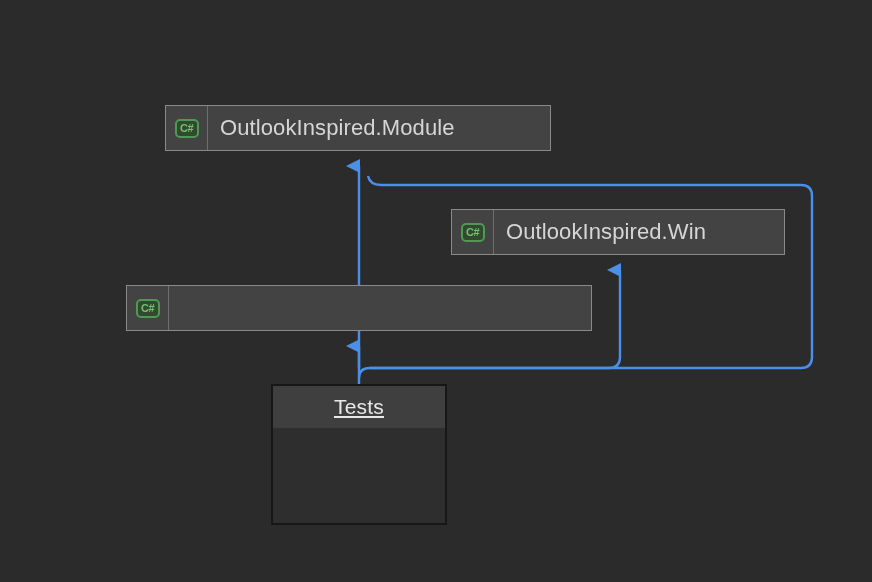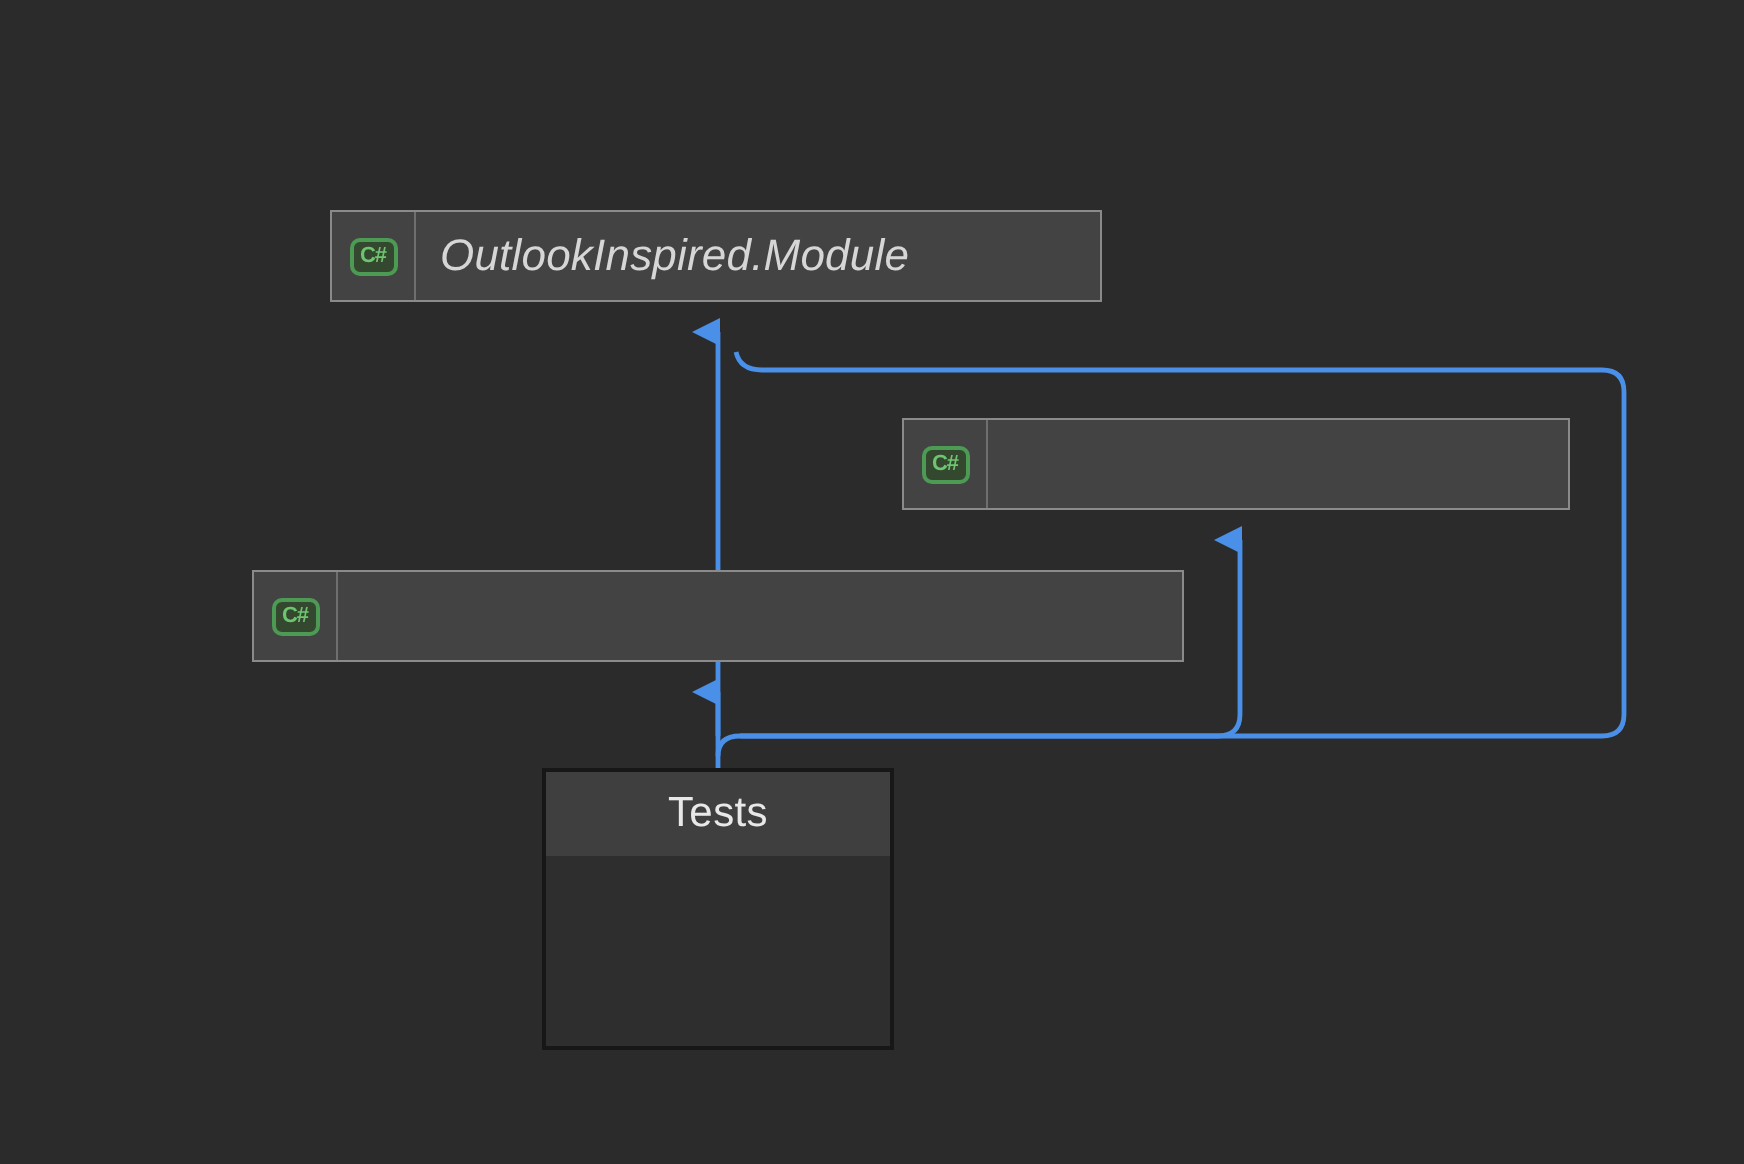--- a/index.html
+++ b/index.html
@@ -39,20 +39,21 @@
   }
   .group-header {
     height: 42px;
     line-height: 42px;
     background: #3f3f3f;
     color: #e8e8e8;
     font-size: 21px;
     text-align: center;
     letter-spacing: 0.2px;
     white-space: nowrap;
+    text-decoration: underline;
   }
   .group-body {
     background: #2e2e2e;
     height: calc(100% - 42px);
   }
   
   .proj-node {
     position: absolute;
     box-sizing: border-box;
     display: flex;
@@ -86,21 +87,20 @@
     text-align: center;
     font-family: "Liberation Sans", sans-serif;
     letter-spacing: -0.5px;
   }
   .proj-label {
     padding: 0 14px 0 12px;
     color: #d6d6d6;
     font-size: 22px;
     line-height: 44px;
     letter-spacing: 0.1px;
-    font-style: italic;
   }
 </style>
 </head>
 <body>
 
 <div id="canvas">
 
   <svg id="edges" width="872" height="582" viewBox="0 0 872 582" xmlns="http://www.w3.org/2000/svg">
     <defs>
       <marker id="arrowUp" markerWidth="14" markerHeight="14" refX="7" refY="13" orient="auto" markerUnits="userSpaceOnUse">
@@ -133,20 +133,21 @@
     <span class="proj-icon-cell">
       <span class="cs-badge">C#</span>
     </span>
     <span class="proj-label">OutlookInspired.Module</span>
   </div>
 
   <div class="proj-node" style="left:451px; top:209px; width:334px;">
     <span class="proj-icon-cell">
       <span class="cs-badge">C#</span>
     </span>
+    <span class="proj-label">OutlookInspired.Win</span>
   </div>
 
   <div class="proj-node" style="left:126px; top:285px; width:466px;">
     <span class="proj-icon-cell">
       <span class="cs-badge">C#</span>
     </span>
   </div>
 
   <div class="group-node" style="left:271px; top:384px; width:176px; height:141px;">
     <div class="group-header">Tests</div>

